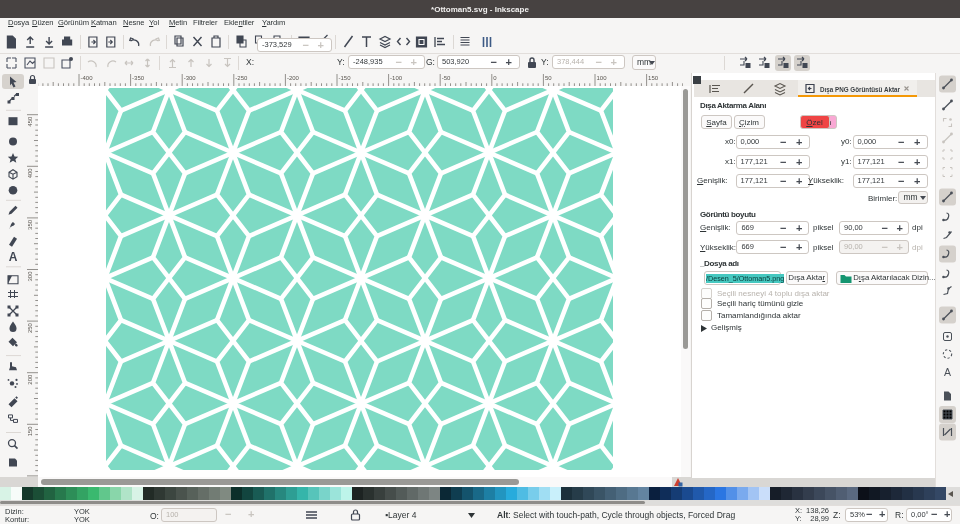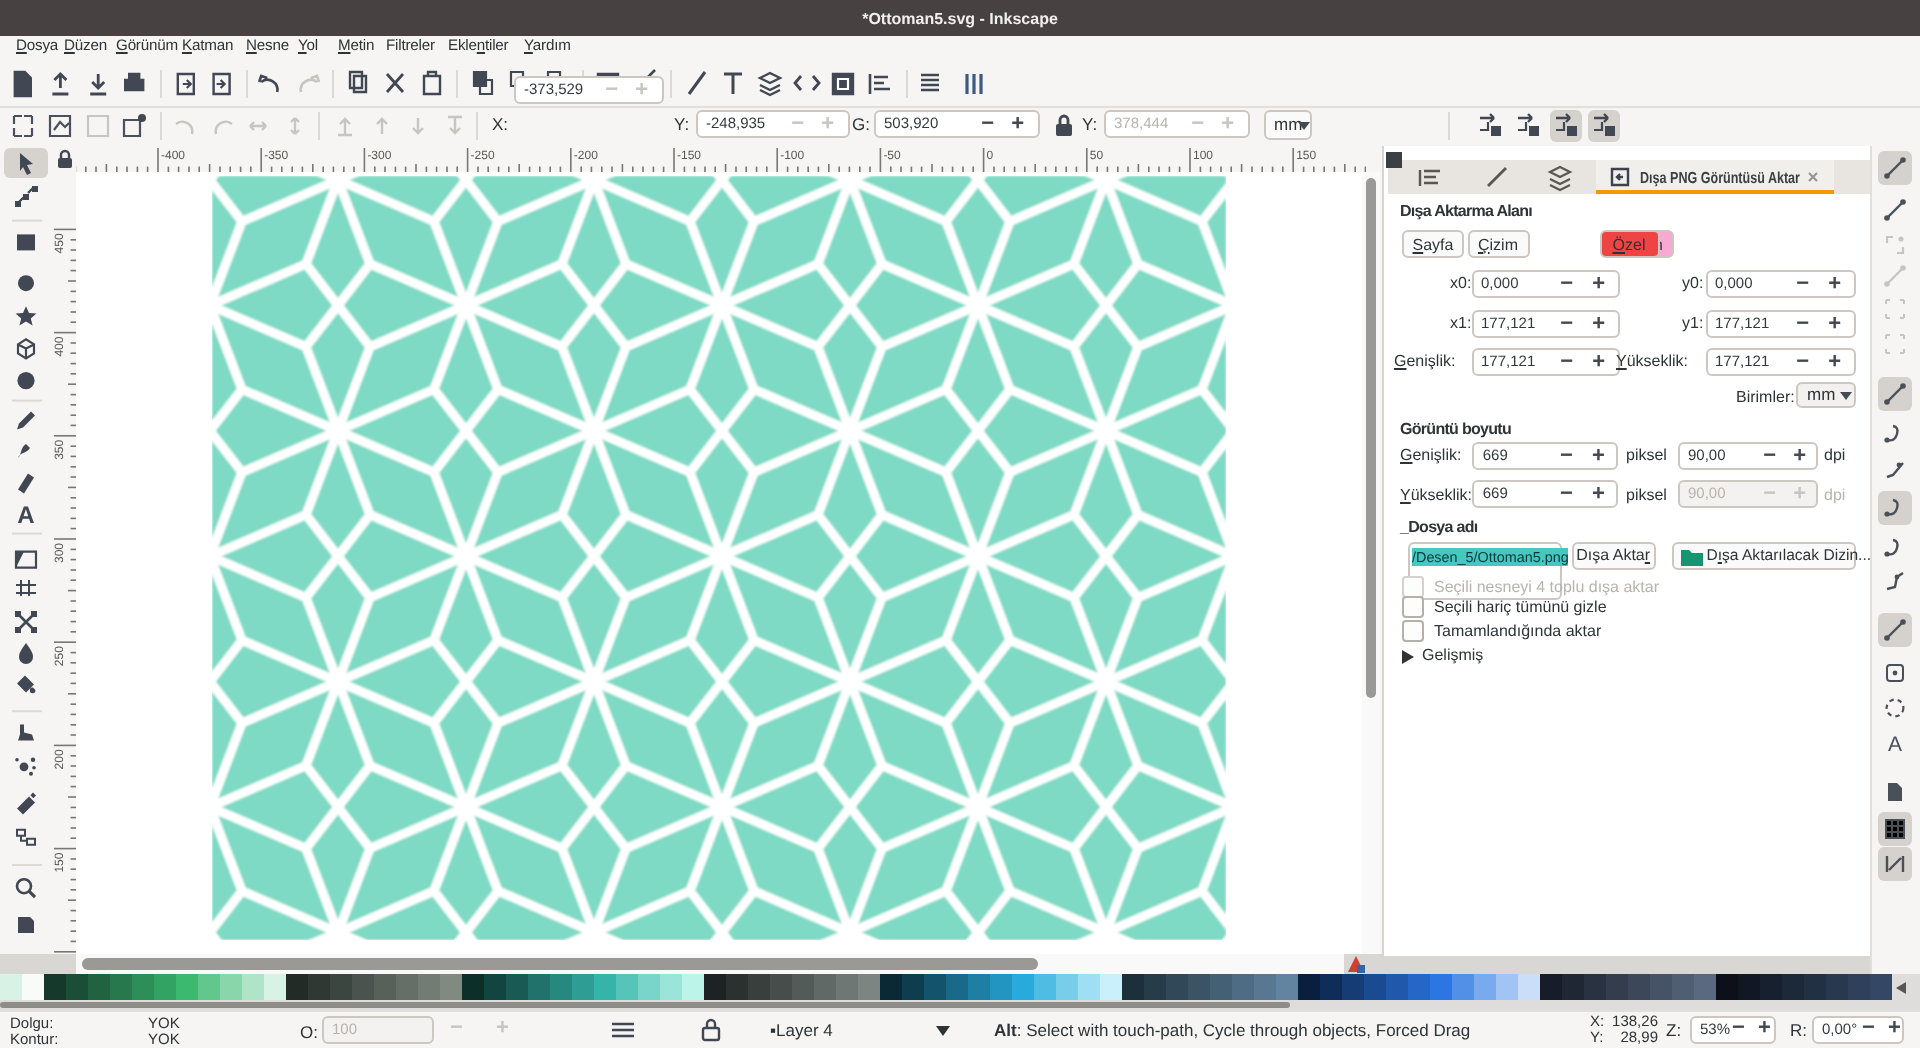--- a/index.html
+++ b/index.html
@@ -555,21 +555,21 @@
 <div class="field" style="left:736.4px;top:220.5px;width:73px;height:14px">669<span class="spin" style="right:22px;top:0">−</span><span class="spin" style="right:6px;top:0">+</span></div>
 <span class="lbl" style="left:813px;top:223px;font-size:8px">piksel</span>
 <div class="field" style="left:839px;top:220.5px;width:70px;height:14px">90,00<span class="spin" style="right:20px;top:0">−</span><span class="spin" style="right:5px;top:0">+</span></div>
 <span class="lbl" style="left:912px;top:223px;font-size:8px">dpi</span>
 <span class="lbl" style="left:700px;top:243px;font-size:8px"><u>Y</u>ükseklik:</span>
 <div class="field" style="left:736.4px;top:240.2px;width:73px;height:14px">669<span class="spin" style="right:22px;top:0">−</span><span class="spin" style="right:6px;top:0">+</span></div>
 <span class="lbl" style="left:813px;top:243px;font-size:8px">piksel</span>
 <div class="field" style="left:839px;top:240.2px;width:70px;height:14px;color:#b8b3ad;background:#f4f2f0">90,00<span class="sping" style="right:20px;top:0">−</span><span class="sping" style="right:5px;top:0">+</span></div>
 <span class="lbl" style="left:912px;top:243px;font-size:8px;color:#b8b3ad">dpi</span>
 <span class="lbl bold" style="left:700px;top:259px;font-size:8px;letter-spacing:-0.35px">_Dosya adı</span>
-<div class="field" style="left:704px;top:271px;width:77px;height:29px;padding-left:1px;font-size:7.2px;line-height:13px"><span style="background:#46c8c0;color:#083a38">/Desen_5/Ottoman5.png</span></div>
+<div class="field" style="left:704px;top:271px;width:77px;height:14px;padding-left:1px;font-size:7.2px;line-height:13px"><span style="background:#46c8c0;color:#083a38">/Desen_5/Ottoman5.png</span></div>
 <div class="btn" style="left:785.6px;top:271px;width:42px;height:14px;line-height:12.5px;font-size:8px">Dışa Akta<u>r</u></div>
 <div class="btn" style="left:836.2px;top:271px;width:91.5px;height:14px;line-height:12.5px;font-size:7.8px;text-align:left;padding-left:16px">D<u>ı</u>şa Aktarılacak Dizin...</div>
 <svg class="abs" style="left:840px;top:273.5px" width="12" height="10" viewBox="0 0 12 10">
     <path d="M 0.5,1 h4 l1.5,1.5 h5.5 v6.5 h-11 z" fill="#159570"></path>
   </svg>
 <div class="cb" style="left:701px;top:288.4px;border-color:#d5d1cc"></div>
 <span class="lbl" style="left:717px;top:289.4px;font-size:8px;color:#b8b3ad">Seçili nesneyi 4 toplu dışa aktar</span>
 <div class="cb" style="left:701px;top:298.2px;border-color:#b5b0aa"></div>
 <span class="lbl" style="left:717px;top:299.2px;font-size:8px;color:#2e3436">Seçili hariç tümünü gizle</span>
 <div class="cb" style="left:701px;top:310.3px;border-color:#b5b0aa"></div>
@@ -714,21 +714,21 @@
     <rect x="913.0" y="0" width="11.00" height="13" fill="#28384f"></rect>
     <rect x="924.0" y="0" width="11.00" height="13" fill="#2e405a"></rect>
     <rect x="935.0" y="0" width="11.00" height="13" fill="#344865"></rect>
   </svg>
 <svg class="abs" style="left:948px;top:491px" width="5" height="6" viewBox="0 0 5 6">
     <path d="M5,0 v6 l-5,-3 z" fill="#5a5650"></path>
   </svg>
 <div class="abs" style="left:0;top:500px;width:960px;height:5px;background:#dedddb"></div>
 <div class="abs" style="left:0;top:501px;width:645px;height:3px;background:#8e8c89;border-radius:2px"></div>
 <div class="abs" style="left:0;top:505px;width:960px;height:19px;background:#f6f5f4;border-top:1px solid #e2dedb"></div>
-<span class="lbl" style="left:5px;top:507px;font-size:7.5px">Dolgu:</span>
+<span class="lbl" style="left:5px;top:507px;font-size:7.5px">Dizin:</span>
 <span class="lbl" style="left:5px;top:515px;font-size:7.5px">Kontur:</span>
 <span class="lbl" style="left:74px;top:507px;font-size:7.5px">YOK</span>
 <span class="lbl" style="left:74px;top:515px;font-size:7.5px">YOK</span>
 <span class="lbl" style="left:150px;top:511px;font-size:8.5px">O:</span>
 <div class="field" style="left:161px;top:508px;width:56px;height:14px;color:#b8b3ad;background:#f4f2f0">100</div>
 <span class="sping abs" style="left:225px;top:508px">−</span>
 <span class="sping abs" style="left:248px;top:508px">+</span>
 <svg class="abs" style="left:305px;top:509px" width="13" height="12" viewBox="0 0 13 12">
     <path d="M 1,3 h11 M 1,6 h11 M 1,9 h11" stroke="#414753" stroke-width="1.3"></path>
   </svg>

